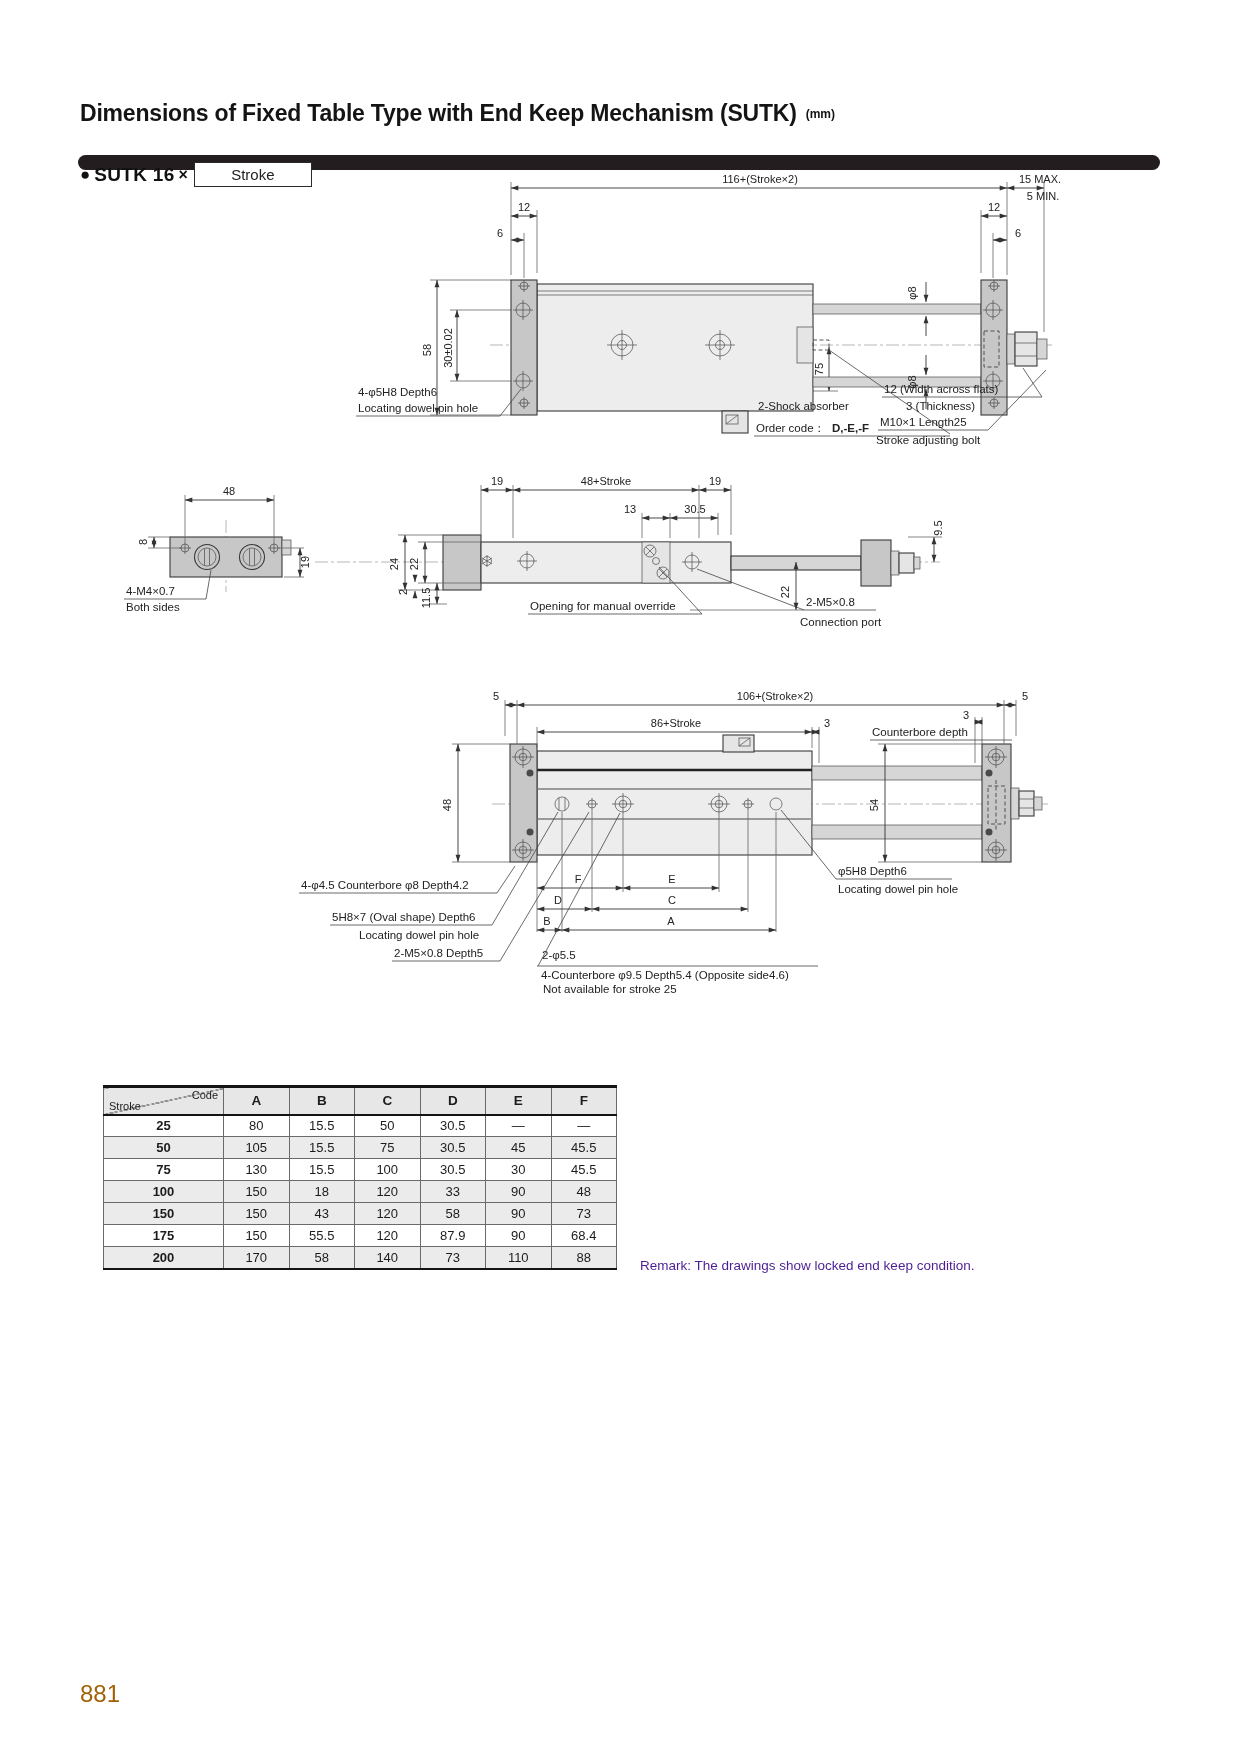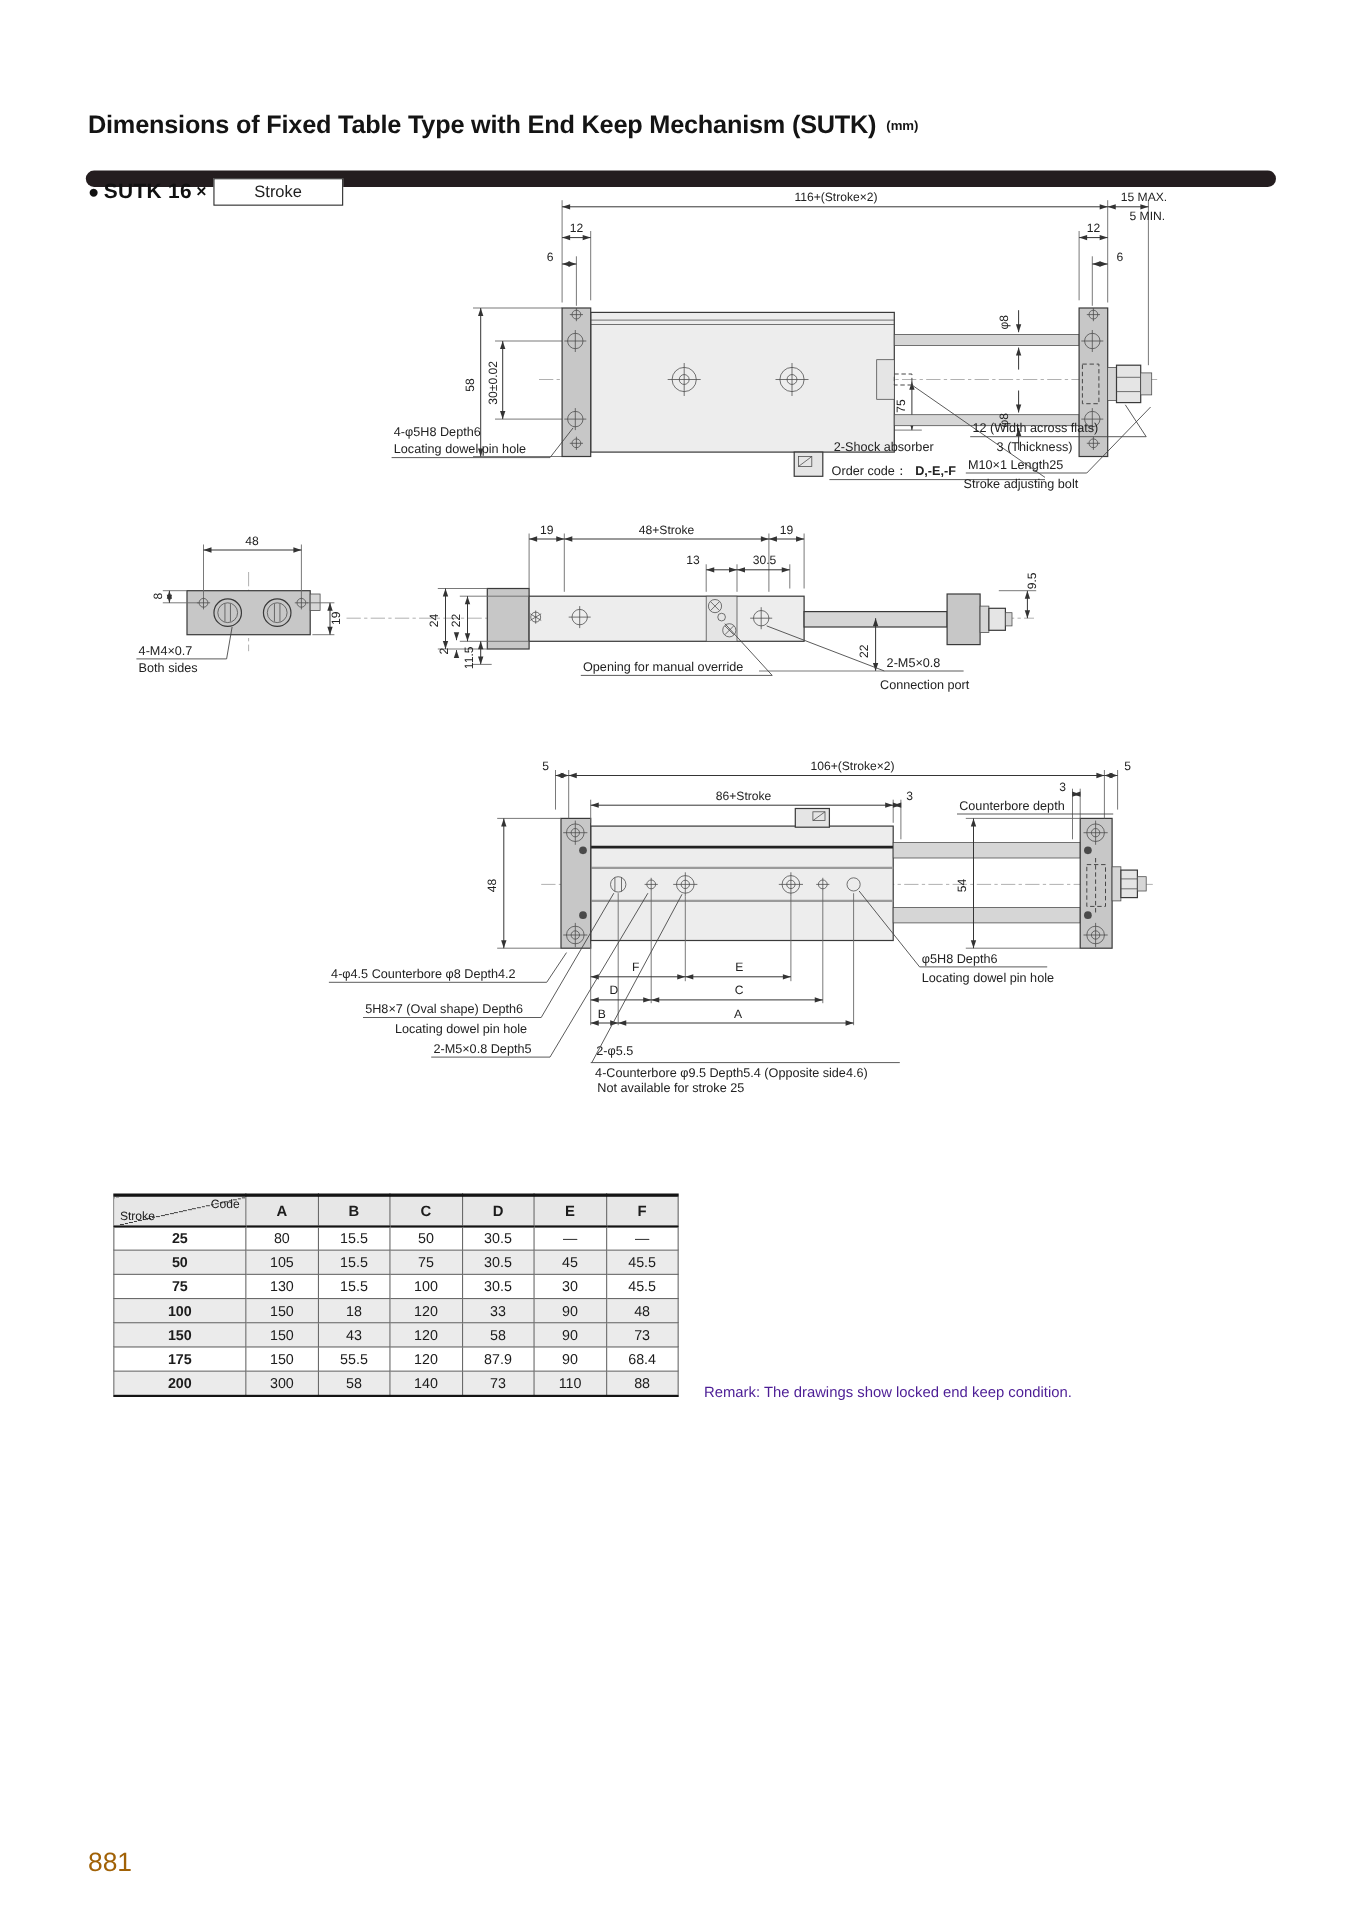--- a/index.html
+++ b/index.html
@@ -485,21 +485,21 @@
           <th>175</th>
           <td>150</td>
           <td>55.5</td>
           <td>120</td>
           <td>87.9</td>
           <td>90</td>
           <td>68.4</td>
         </tr>
         <tr class="shade">
           <th>200</th>
-          <td>300</td>
+          <td>170</td>
           <td>58</td>
           <td>140</td>
           <td>73</td>
           <td>110</td>
           <td>88</td>
         </tr>
       </tbody>
   </table>
 </div>
 

